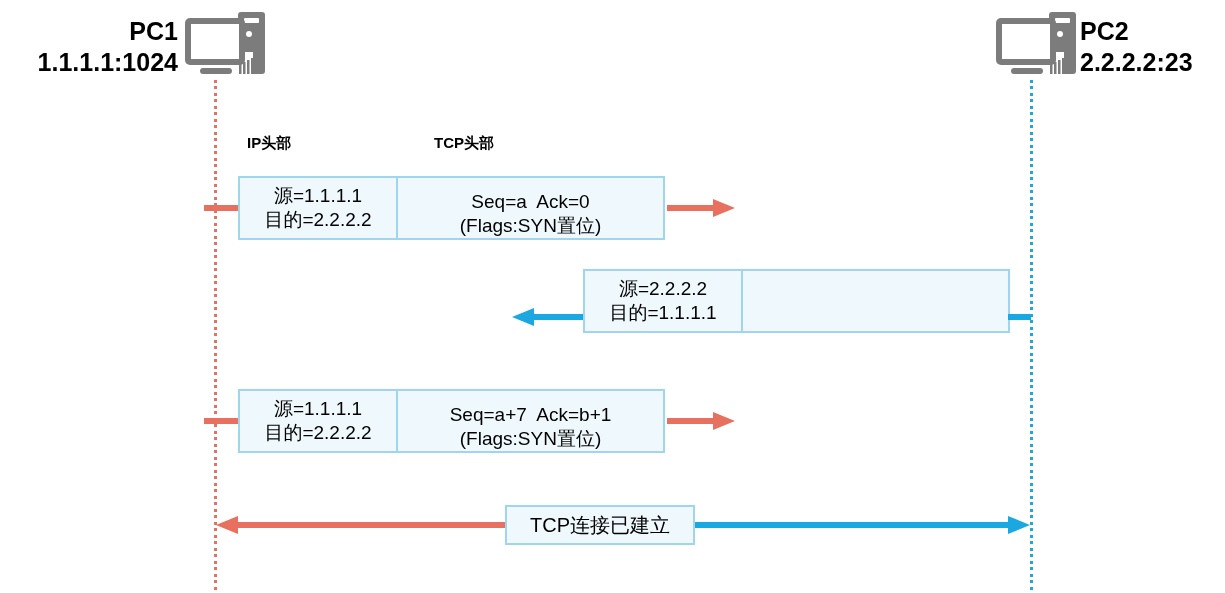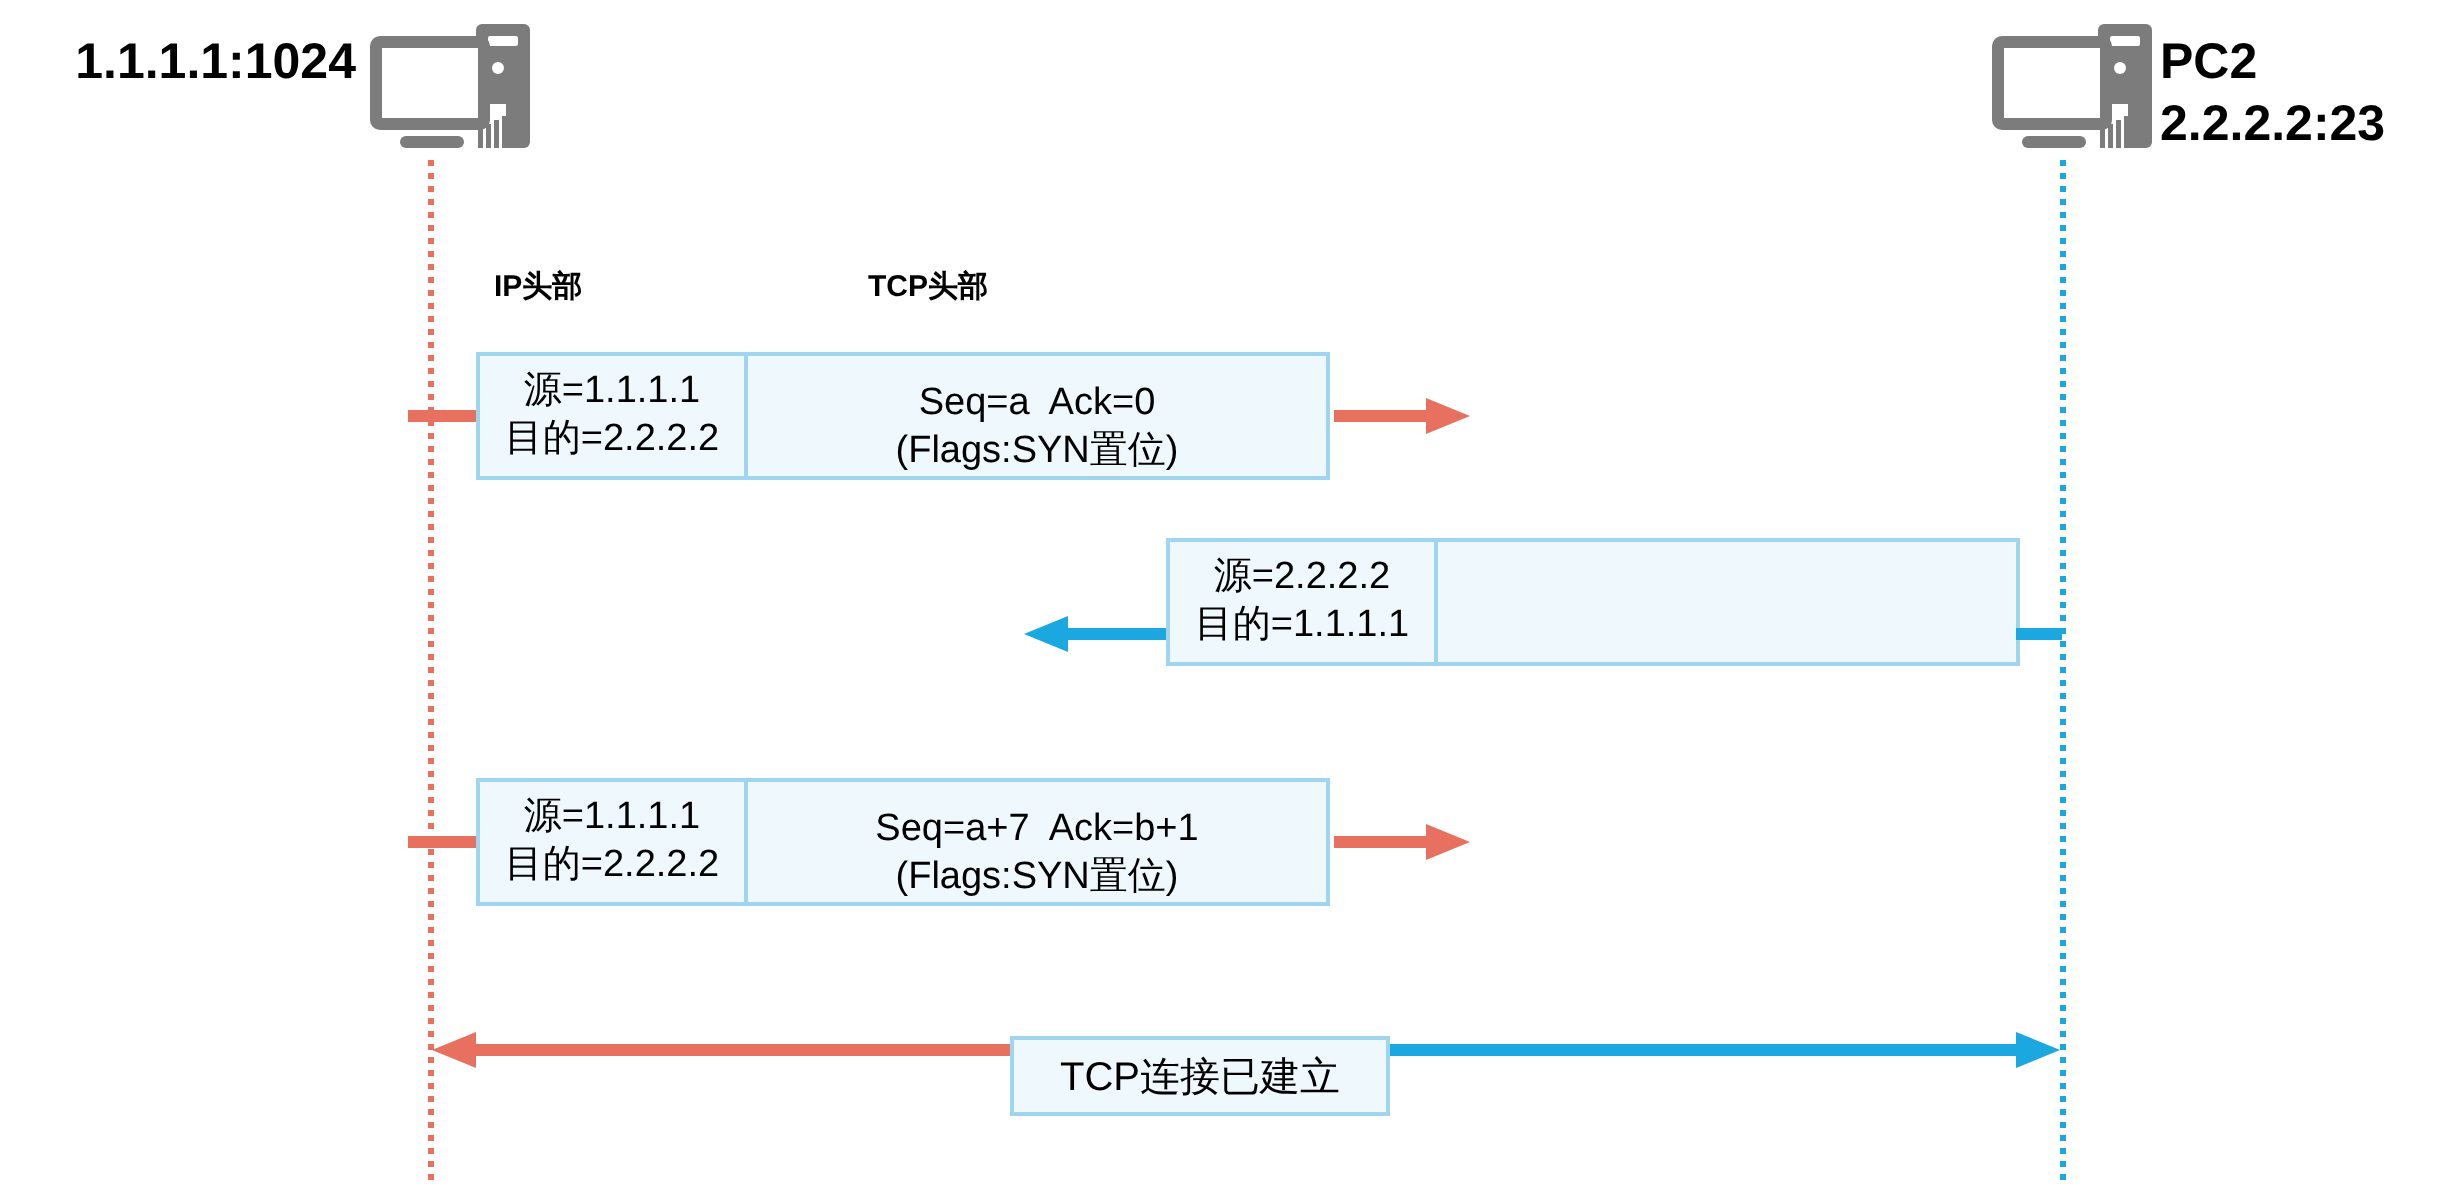--- a/index.html
+++ b/index.html
@@ -28,42 +28,43 @@
   .lifeline{position:absolute;top:80px;height:513px;width:3px;}
   .lifeline-left{left:214px;background:repeating-linear-gradient(to bottom,var(--red) 0 3px,transparent 3px 6.5px);}
   .lifeline-right{left:1030px;background:repeating-linear-gradient(to bottom,var(--blue) 0 3px,transparent 3px 6.5px);}
 
   
   .col-header{position:absolute;top:134px;width:120px;font-size:15px;font-weight:600;color:#000;}
 
   
   .msg-box{position:absolute;width:427px;height:64px;display:flex;background:var(--box-bg);border:2px solid var(--box-border);}
   .cell{display:flex;flex-direction:column;justify-content:center;align-items:center;font-size:19px;line-height:24px;color:#000;white-space:pre;}
-  .cell-ip{width:134px;border-right:2px solid var(--box-border);}
+  .cell-ip{width:158px;border-right:2px solid var(--box-border);}
   .cell-tcp{flex:1;justify-content:flex-end;}
 
   
-  .status-box{position:absolute;left:505px;top:505px;width:190px;height:40px;display:flex;align-items:center;justify-content:center;background:var(--box-bg);border:2px solid var(--box-border);font-size:20px;color:#000;margin-top:13px;}
+  .status-box{position:absolute;left:505px;top:505px;width:190px;height:40px;display:flex;align-items:center;justify-content:center;background:var(--box-bg);border:2px solid var(--box-border);font-size:20px;color:#000;}
 
   
   .h-line{position:absolute;height:6px;}
   .red-line{background:var(--red);}
   .blue-line{background:var(--blue);}
   .tri{position:absolute;width:0;height:0;border-top:9px solid transparent;border-bottom:9px solid transparent;}
   .tri-right-red{border-left:22px solid var(--red);}
   .tri-right-blue{border-left:22px solid var(--blue);}
   .tri-left-red{border-right:22px solid var(--red);}
   .tri-left-blue{border-right:22px solid var(--blue);}
 </style>
 </head>
 <body>
 
 <div class="canvas">
 
   <div class="node-labels pc1-labels">
+    <div class="node-name">PC1</div>
     <div class="node-addr">1.1.1.1:1024</div>
   </div>
   <svg class="pc-icon pc1-icon" viewBox="0 0 80 68">
     <rect x="53" y="0" width="27" height="62" rx="3" fill="#7C7C7C"></rect>
     <rect x="53" y="40" width="15" height="22" fill="#ffffff"></rect>
     <rect x="54" y="52" width="2.5" height="10" fill="#7C7C7C"></rect>
     <rect x="58" y="50" width="2.5" height="12" fill="#7C7C7C"></rect>
     <rect x="62" y="48" width="2.5" height="14" fill="#7C7C7C"></rect>
     <rect x="66" y="46" width="2.5" height="16" fill="#7C7C7C"></rect>
     <rect x="59" y="6" width="15" height="5" rx="1" fill="#ffffff"></rect>

